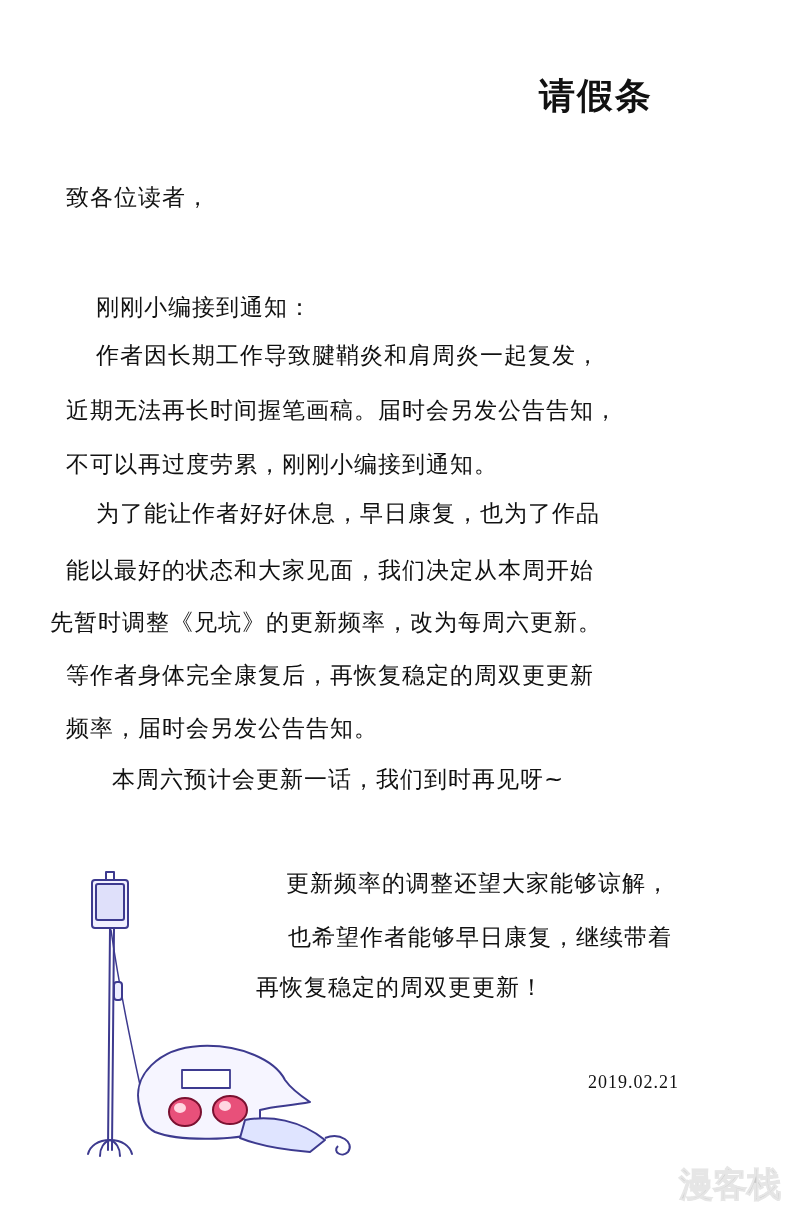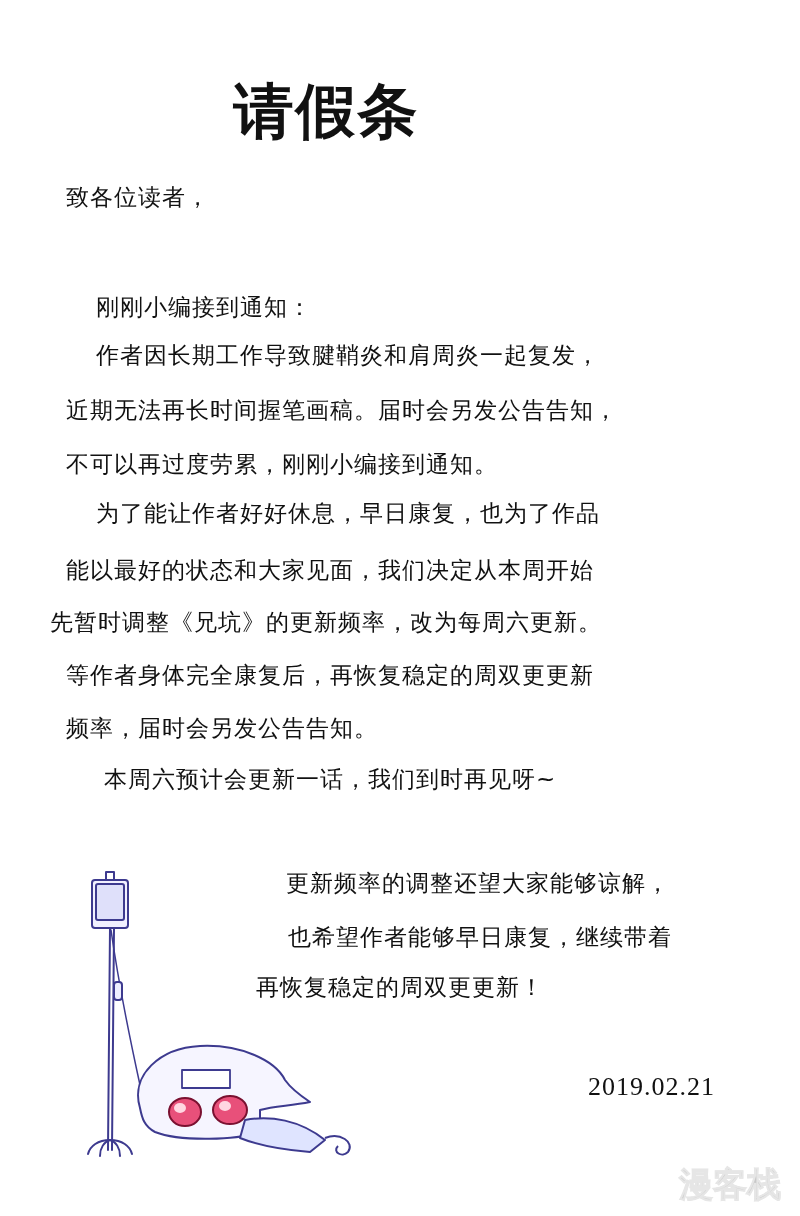--- a/index.html
+++ b/index.html
@@ -1,43 +1,43 @@
 <!DOCTYPE html>
 <html><head>
 <meta charset="utf-8">
 <style>
   html, body { margin:0; padding:0; background:#ffffff; }
   body { width:800px; height:1216px; position:relative; overflow:hidden;
          font-family:"DejaVu Serif","Liberation Serif",serif; color:#111; }
-  .title { position:absolute; top:72px; left:0; width:653px; text-align:center;
-           font-size:60px; font-weight:bold; font-family:"DejaVu Sans","Liberation Sans",sans-serif; letter-spacing:2px; }
+  .title { position:absolute; top:72px; left:0; width:653px; text-align:right;
+           font-size:36px; font-weight:bold; font-family:"DejaVu Sans","Liberation Sans",sans-serif; letter-spacing:2px; }
   .line { position:absolute; font-size:23px; white-space:nowrap; letter-spacing:1px; line-height:34px;
           font-family:"DejaVu Sans","Liberation Sans",sans-serif; }
-  .date { position:absolute; left:588px; top:1072px; font-size:26px;
+  .date { position:absolute; left:588px; top:1072px; font-size:18px;
           font-family:"Liberation Serif","DejaVu Serif",serif; letter-spacing:1px; }
   .illus { position:absolute; left:70px; top:870px; width:300px; height:290px; }
   .watermark { position:absolute; left:668px; top:1160px; width:124px; height:46px; }
 </style>
 </head>
 <body>
 
 <div class="title">请假条</div>
 
 <div class="line" style="left:66px;top:180px;">致各位读者，</div>
 
 <div class="line" style="left:96px;top:290px;">刚刚小编接到通知：</div>
 <div class="line" style="left:96px;top:338px;">作者因长期工作导致腱鞘炎和肩周炎一起复发，</div>
 <div class="line" style="left:66px;top:393px;">近期无法再长时间握笔画稿。届时会另发公告告知，</div>
 <div class="line" style="left:66px;top:447px;">不可以再过度劳累，刚刚小编接到通知。</div>
 <div class="line" style="left:96px;top:496px;">为了能让作者好好休息，早日康复，也为了作品</div>
 <div class="line" style="left:66px;top:553px;">能以最好的状态和大家见面，我们决定从本周开始</div>
 <div class="line" style="left:50px;top:605px;">先暂时调整《兄坑》的更新频率，改为每周六更新。</div>
 <div class="line" style="left:66px;top:658px;">等作者身体完全康复后，再恢复稳定的周双更更新</div>
 <div class="line" style="left:66px;top:711px;">频率，届时会另发公告告知。</div>
-<div class="line" style="left:104px;top:762px;text-align:right;">本周六预计会更新一话，我们到时再见呀~</div>
+<div class="line" style="left:112px;top:762px;text-align:right;">本周六预计会更新一话，我们到时再见呀~</div>
 
 <div class="line" style="left:286px;top:866px;">更新频率的调整还望大家能够谅解，</div>
 <div class="line" style="left:256px;top:920px;margin-left:32px;">也希望作者能够早日康复，继续带着</div>
 <div class="line" style="left:256px;top:970px;">再恢复稳定的周双更更新！</div>
 
 <div class="date">2019.02.21</div>
 
 <svg class="illus" viewBox="0 0 300 290">
   <g fill="none" stroke="#3d3a8f" stroke-width="2" stroke-linejoin="round" stroke-linecap="round">
 

